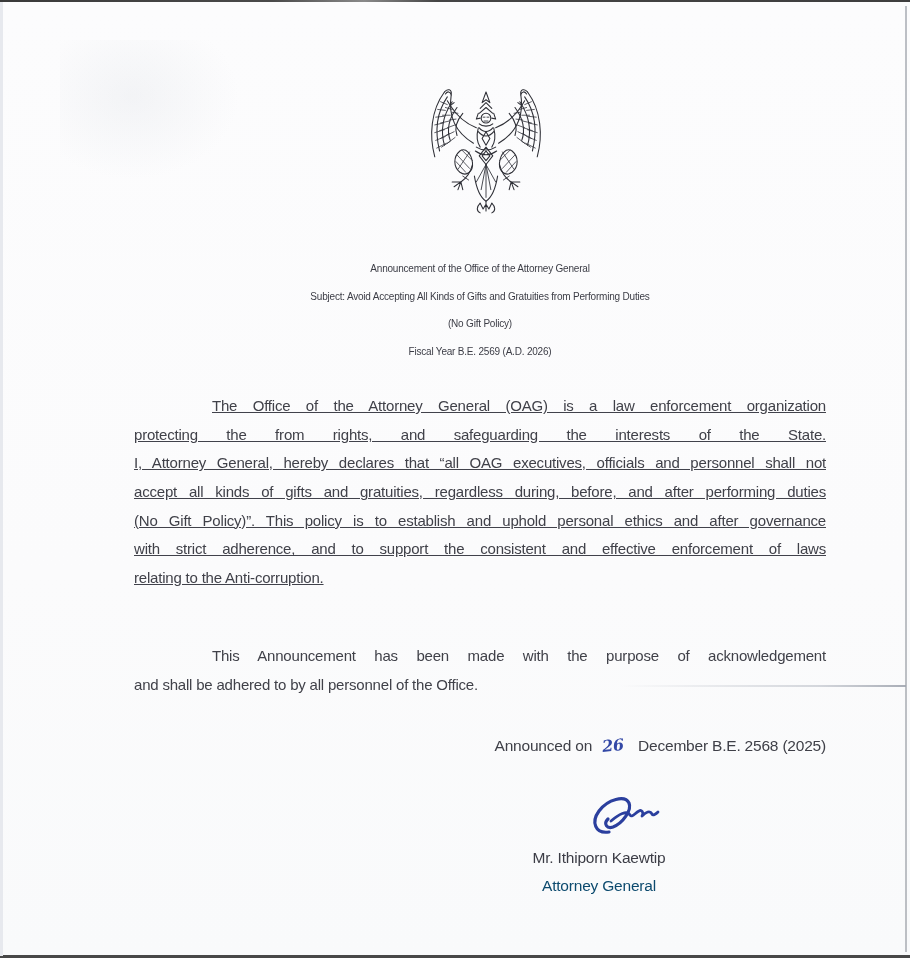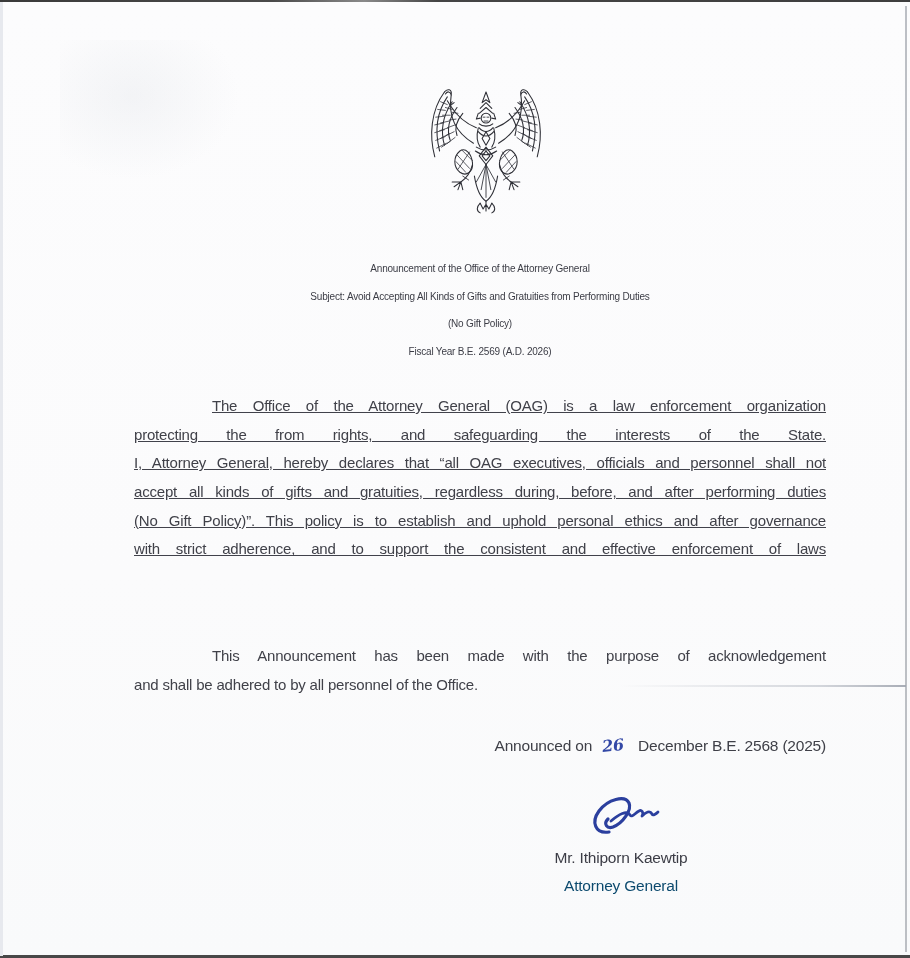--- a/index.html
+++ b/index.html
@@ -41,21 +41,21 @@
     position:absolute; left:134px; top:736px; width:692px; text-align:right; padding-right:12px;
     font-size:15.5px; color:#3f4048; letter-spacing:-0.2px; white-space:nowrap;
   }
   .announce-line .day {
     display:inline-block; font-family:"DejaVu Serif", serif; font-style:italic; font-weight:bold;
     color:#3348a6; font-size:16px; transform:rotate(-6deg); margin:0 14px 0 10px;
   }
 
   .signature { position:absolute; left:583px; top:790px; width:80px; height:52px; }
 
-  .signatory { position:absolute; left:471px; top:847px; width:300px; text-align:center; }
+  .signatory { position:absolute; left:449px; top:847px; width:300px; text-align:center; }
   .signatory .name  { font-size:15.5px; color:#3c3d46; letter-spacing:-0.2px; line-height:22px; }
   .signatory .role  { font-size:15.5px; color:#0c4a6e; letter-spacing:-0.2px; line-height:22px; margin-top:6px; }
 </style>
 </head>
 <body>
 
 <div class="smudge"></div>
 <div class="edge-top"></div>
 <div class="edge-bottom"></div>
 <div class="edge-right"></div>
@@ -116,20 +116,21 @@
   <div class="title-line">Fiscal Year B.E. 2569 (A.D. 2026)</div>
 </div>
 
 <div class="para p1">
   <div class="jline indent">The Office of the Attorney General (OAG) is a law enforcement organization</div>
   <div class="jline">protecting the from rights, and safeguarding the interests of the State.</div>
   <div class="jline">I, Attorney General, hereby declares that “all OAG executives, officials and personnel shall not</div>
   <div class="jline">accept all kinds of gifts and gratuities, regardless during, before, and after performing duties</div>
   <div class="jline">(No Gift Policy)”. This policy is to establish and uphold personal ethics and after governance</div>
   <div class="jline">with strict adherence, and to support the consistent and effective enforcement of laws</div>
+  <div class="jline last">relating to the Anti-corruption.</div>
 </div>
 
 <div class="para p2">
   <div class="jline indent">This Announcement has been made with the purpose of acknowledgement</div>
   <div class="jline last">and shall be adhered to by all personnel of the Office.</div>
 </div>
 
 <div class="announce-line">
   <span>Announced on</span><span class="day">26</span><span>December B.E. 2568 (2025)</span>
 </div>

